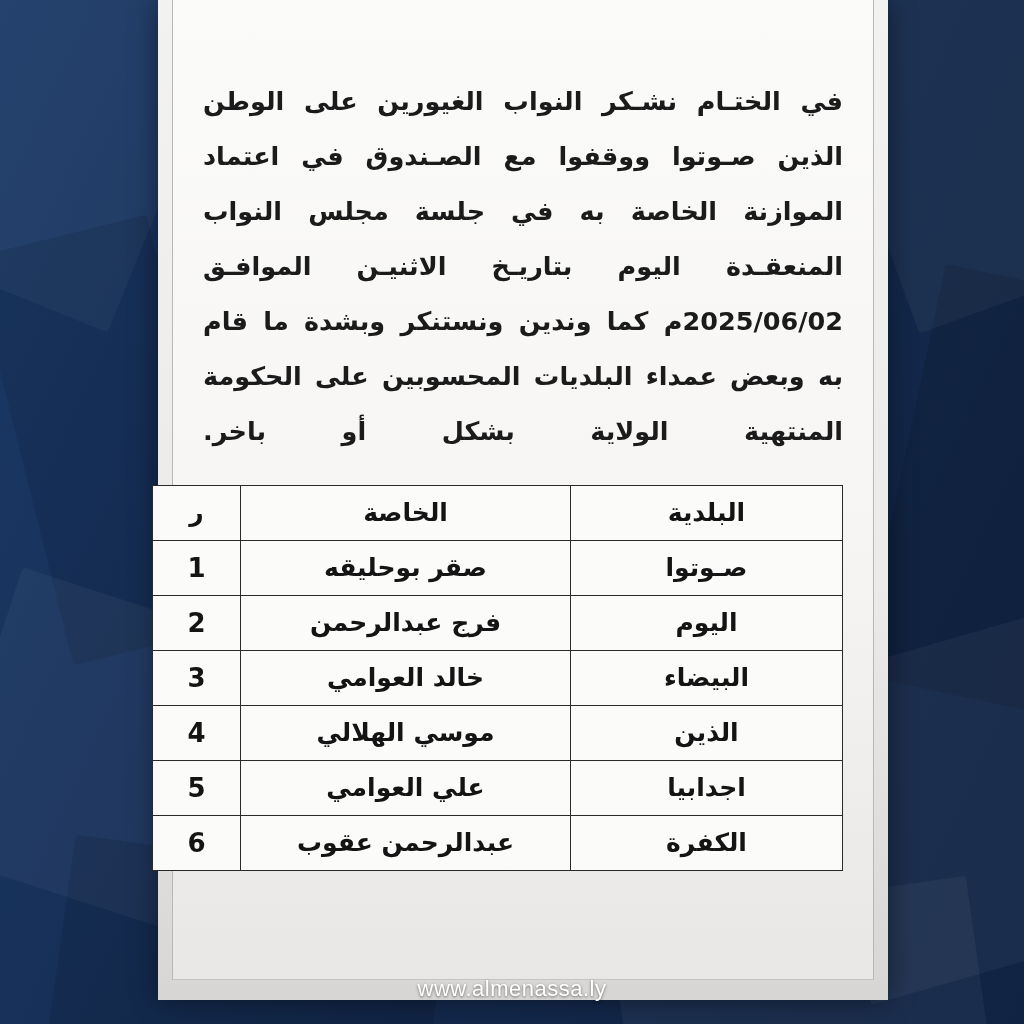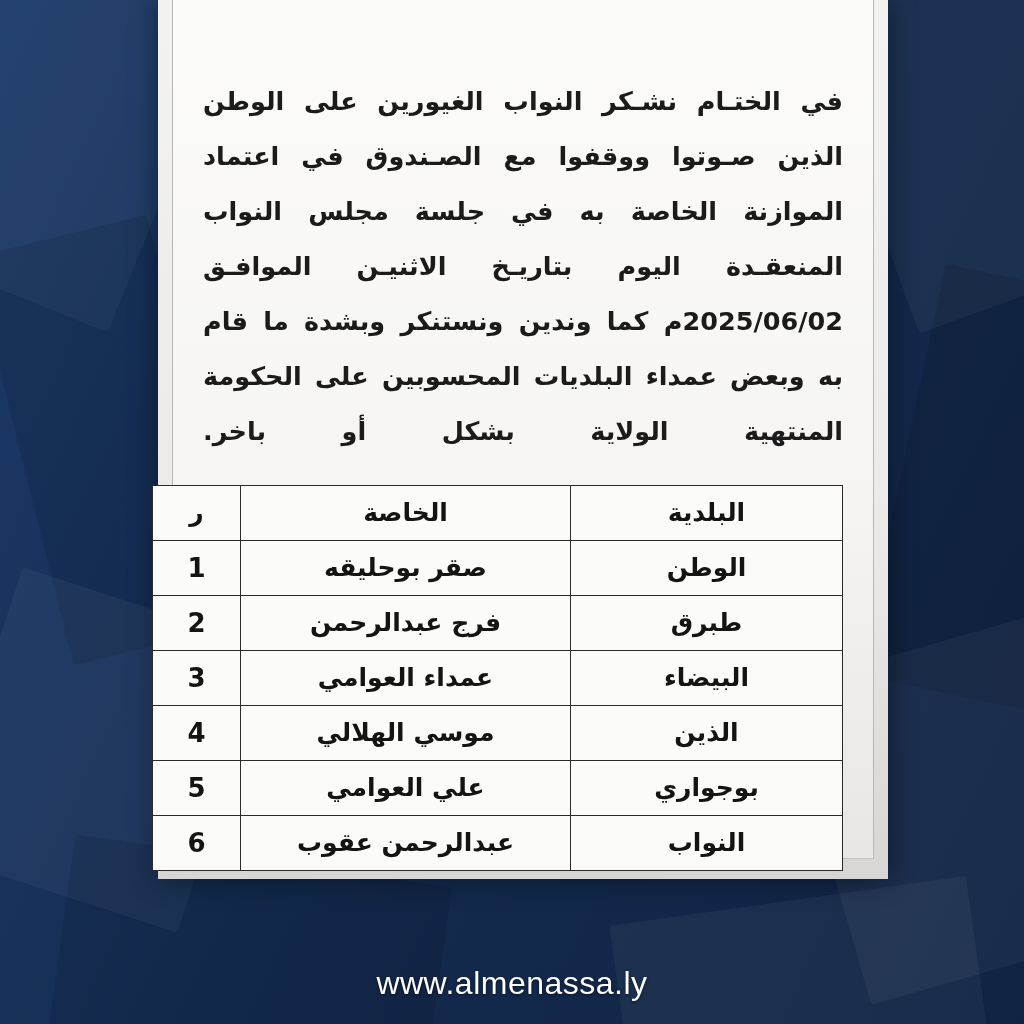--- a/index.html
+++ b/index.html
@@ -38,21 +38,21 @@
   .bg-s7 { left: 60px;   top: 860px;  width: 380px; height: 200px; transform: rotate(8deg); }
   .bg-s8 { left: 620px;  top: 900px;  width: 360px; height: 180px; transform: rotate(-8deg); }
   .bg-s9 { left: 300px;  top: -120px; width: 420px; height: 180px; transform: rotate(6deg); }
 
   
   .paper-wrap {
     position: absolute;
     left: 158px;
     top: 0;
     width: 730px;
-    height: 879px;
+    height: 1000px;
     background: linear-gradient(180deg, #f2f2f0 0%, #eceae8 60%, #d8d6d4 100%);
     box-shadow: 0 0 26px rgba(0,0,0,0.45);
   }
   .paper-inner {
     position: absolute;
     left: 14px;
     top: 0;
     right: 14px;
     bottom: 20px;
     background: linear-gradient(180deg, #fbfbfa 0%, #f6f5f3 55%, #e9e7e5 100%);
@@ -110,21 +110,21 @@
   
   .watermark {
     position: absolute;
     left: 0;
     right: 0;
     bottom: 22px;
     text-align: center;
     direction: ltr;
     color: #ffffff;
     font-family: "Liberation Sans", sans-serif;
-    font-size: 32px;
+    font-size: 22px;
     letter-spacing: 0.5px;
     text-shadow: 0 1px 3px rgba(0,0,0,0.55);
   }
 </style>
 </head>
 <body>
 
 <div class="stage">
 
   <div class="bg-shape bg-s1"></div>
@@ -151,46 +151,46 @@
           </colgroup>
           <thead>
             <tr>
               <th>البلدية</th>
               <th>الخاصة</th>
               <th>ر</th>
             </tr>
           </thead>
           <tbody>
             <tr>
-              <td>الوطن</td>
+              <td>صـوتوا</td>
               <td>صقر بوحليقه</td>
               <td class="idx-cell">1</td>
             </tr>
             <tr>
-              <td>طبرق</td>
+              <td>اليوم</td>
               <td>فرج عبدالرحمن</td>
               <td class="idx-cell">2</td>
             </tr>
             <tr>
               <td>البيضاء</td>
-              <td>عمداء العوامي</td>
+              <td>خالد العوامي</td>
               <td class="idx-cell">3</td>
             </tr>
             <tr>
               <td>الذين</td>
               <td>موسي الهلالي</td>
               <td class="idx-cell">4</td>
             </tr>
             <tr>
-              <td>بوجواري</td>
+              <td>اجدابيا</td>
               <td>علي العوامي</td>
               <td class="idx-cell">5</td>
             </tr>
             <tr>
-              <td>النواب</td>
+              <td>الكفرة</td>
               <td>عبدالرحمن عقوب</td>
               <td class="idx-cell">6</td>
             </tr>
           </tbody>
         </table>
 
       </div>
     </div>
   </div>
 

